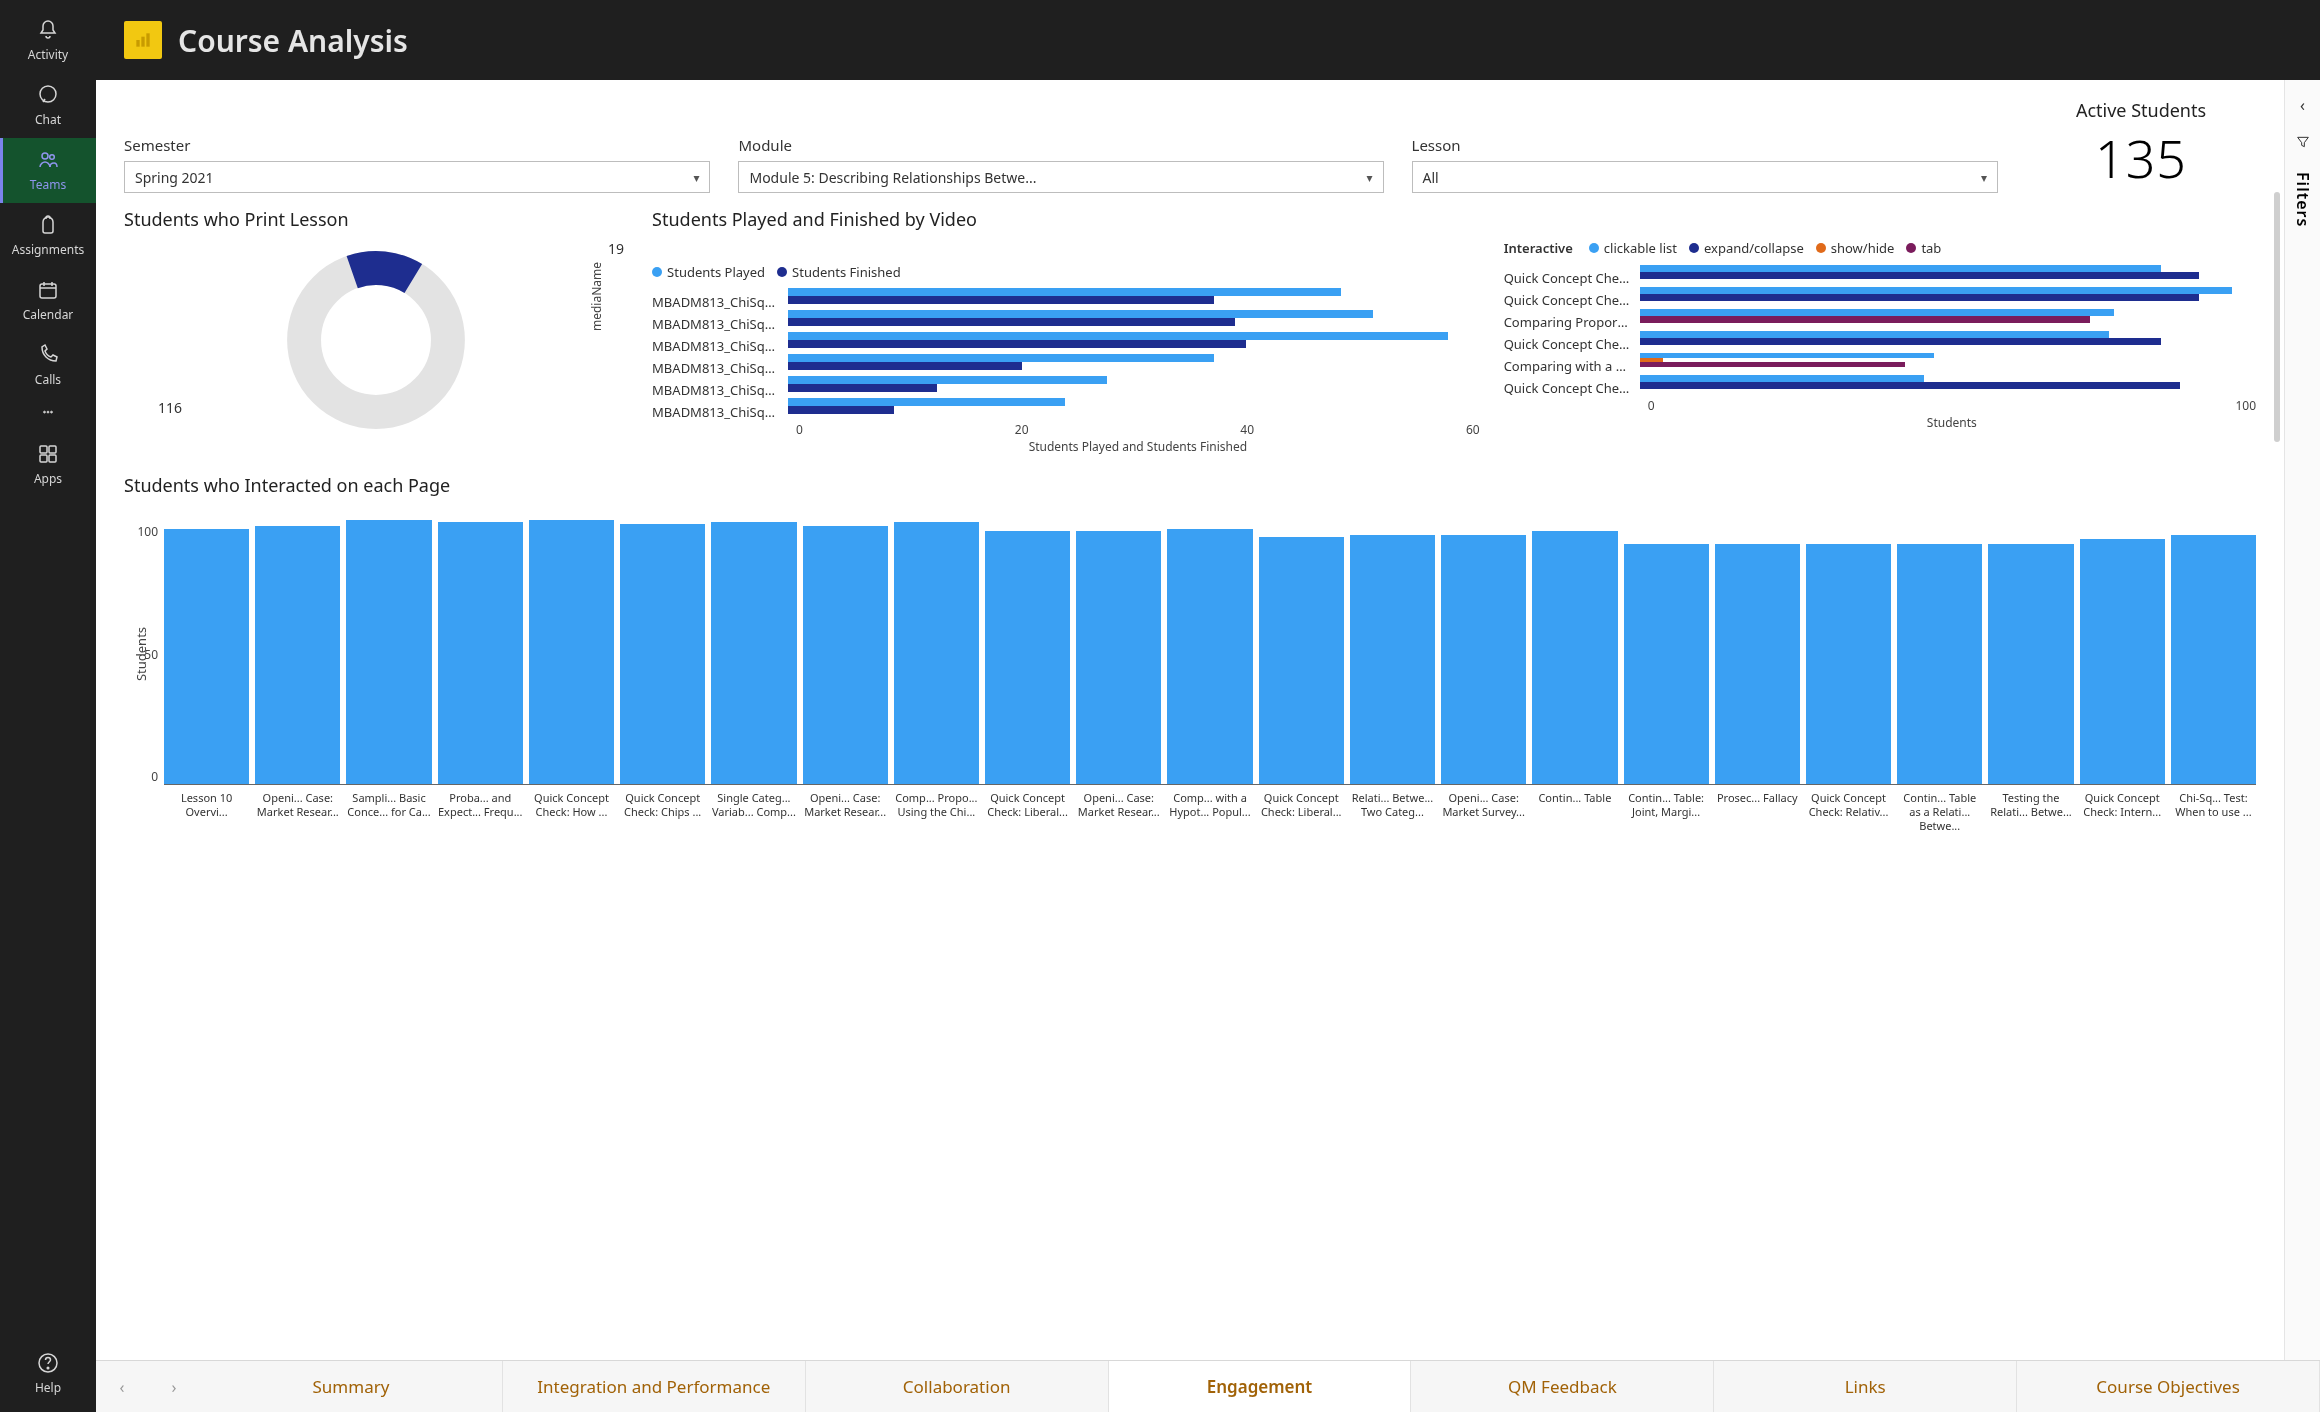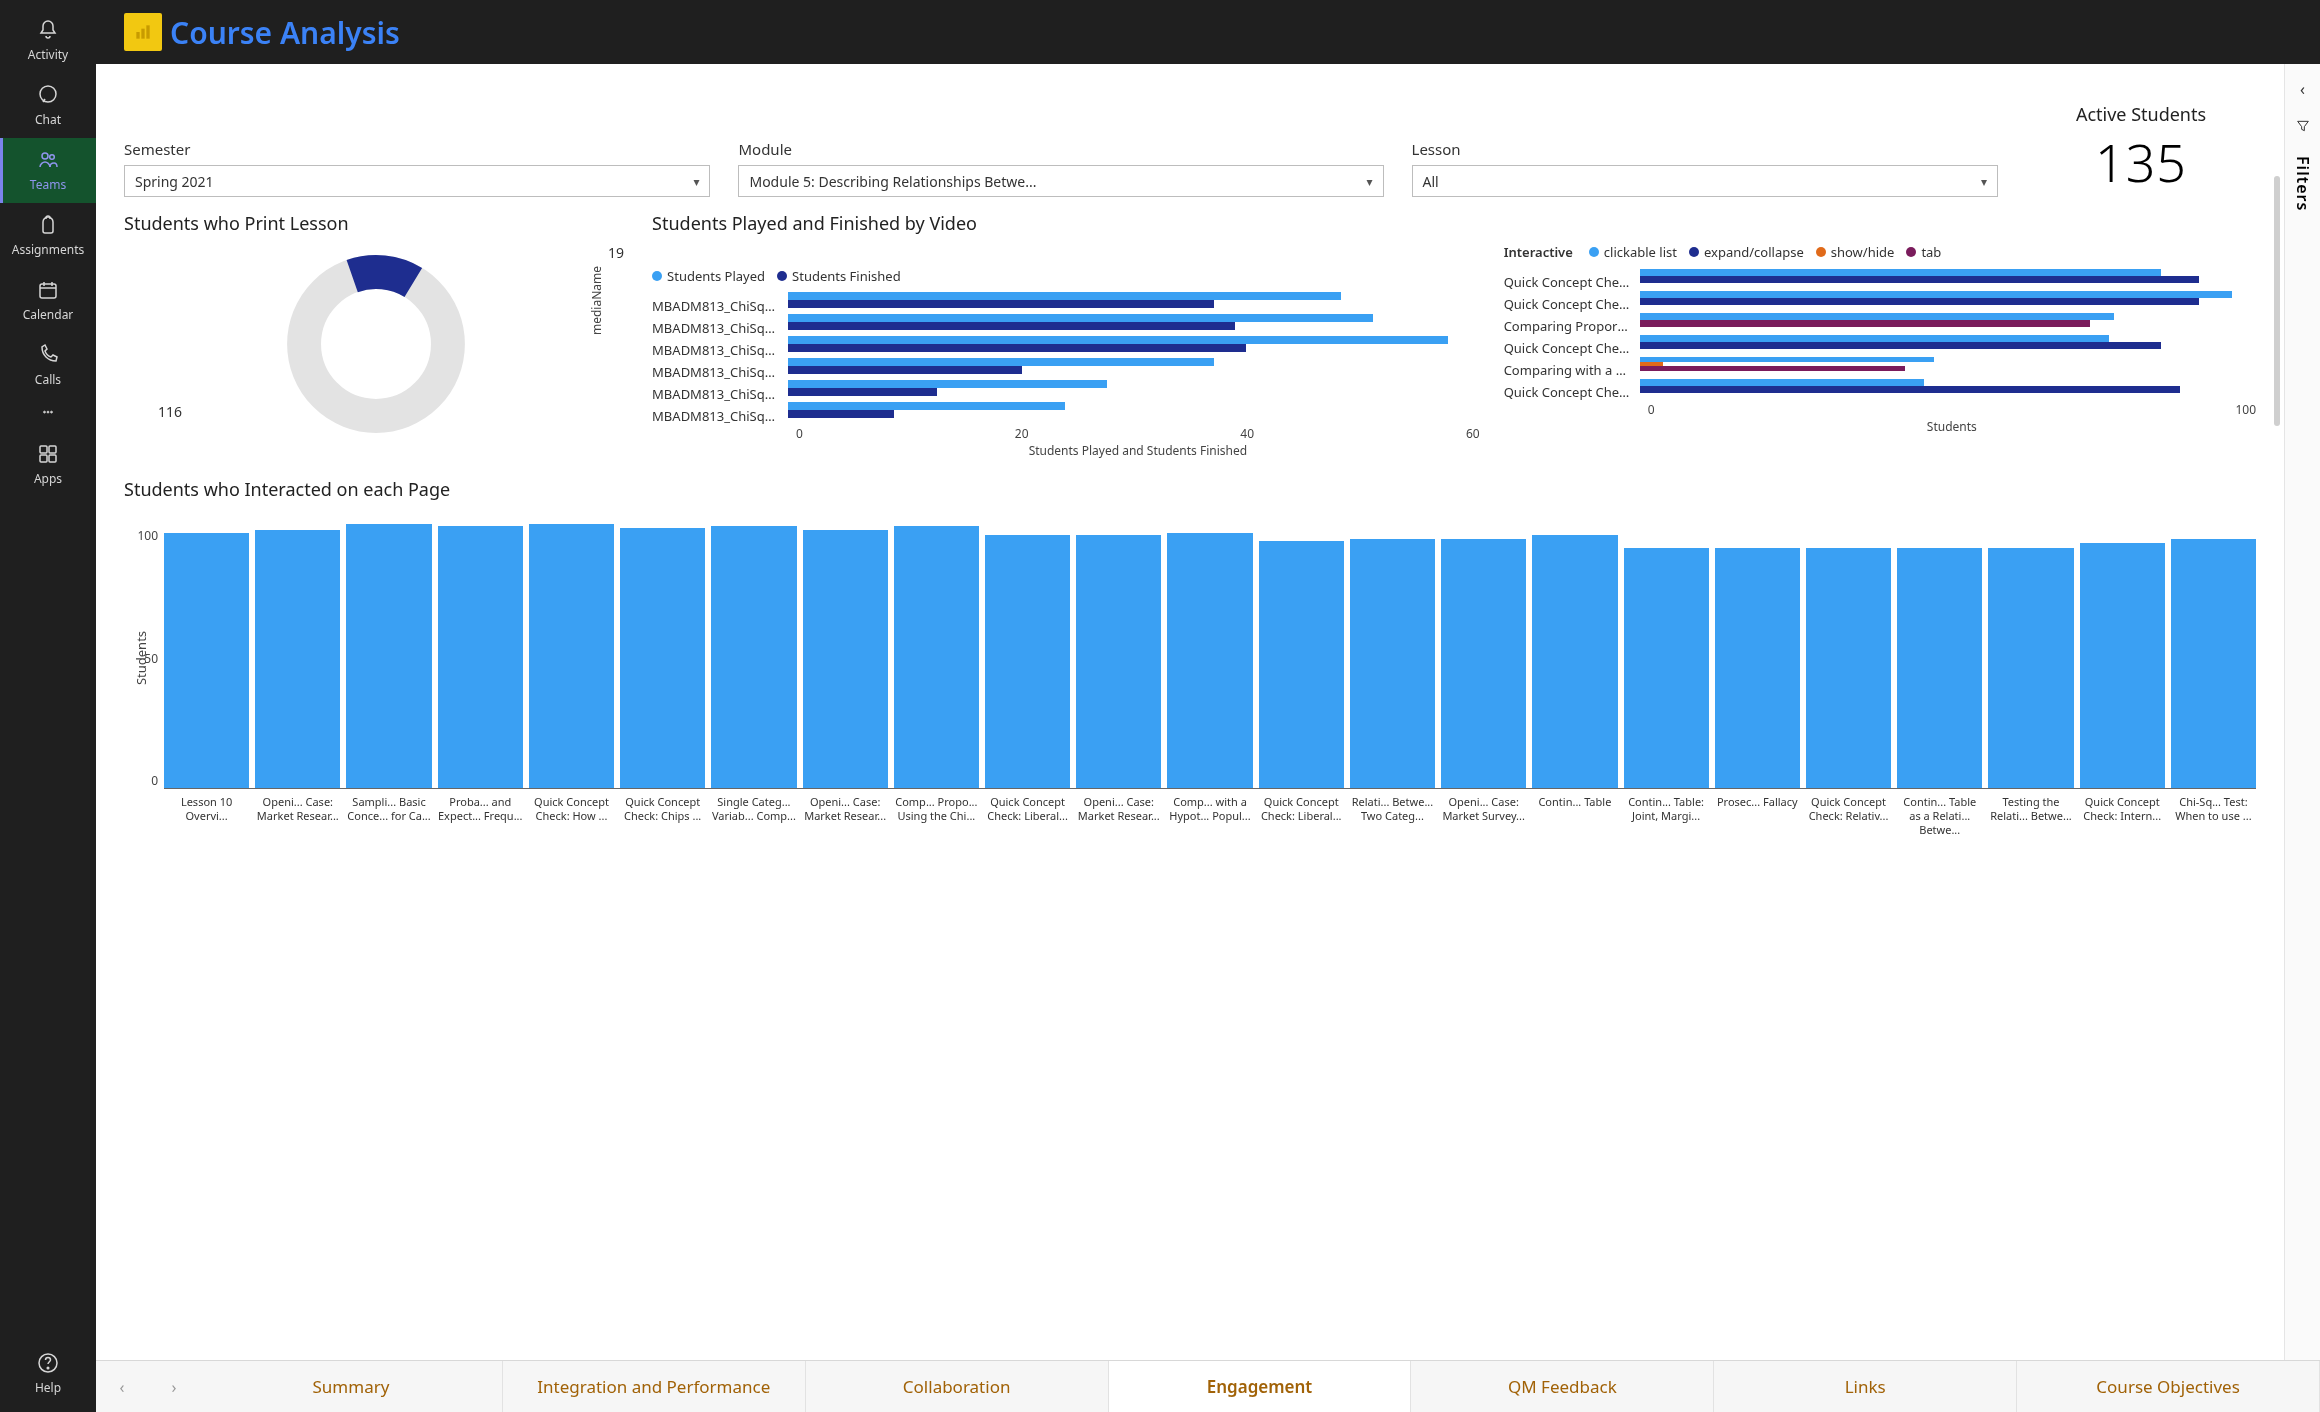--- a/index.html
+++ b/index.html
@@ -9,36 +9,36 @@
   .rail { width: 96px; background: #1f1f1f; display: flex; flex-direction: column; align-items: center; color: #d6d6d6; font-size: 12px; padding-top: 8px; }
   .rail-item { width: 96px; display: flex; flex-direction: column; align-items: center; justify-content: center; gap: 4px; padding: 10px 0; cursor: pointer; }
   .rail-item.active { background: #14532d; box-shadow: inset 3px 0 0 #7b83eb; color: #8f95ec; }
   .rail-item.active svg { stroke: #8f95ec; }
   .rail-item svg { stroke: #d6d6d6; fill: none; stroke-width: 1.5; }
   .rail-spacer { flex: 1; }
   .rail-item.help { margin-bottom: 6px; }
 
   
   .main { flex: 1; display: flex; flex-direction: column; min-width: 0; }
-  .topbar { height: 64px; background: #1f1f1f; display: flex; align-items: center; padding-left: 28px; gap: 8px; color: #3b82f6; }
+  .topbar { height: 80px; background: #1f1f1f; display: flex; align-items: center; padding-left: 28px; gap: 16px; color: #e5e5e5; }
   .topbar-logo { width: 38px; height: 38px; background: #f2c811; border-radius: 2px; display: flex; align-items: center; justify-content: center; }
   .topbar-logo svg { width: 20px; height: 20px; }
   .topbar-title { font-size: 30px; font-weight: 600; }
 
   .report { flex: 1; background: #fff; display: flex; min-height: 0; }
   .canvas { flex: 1; padding: 18px 28px 0 28px; display: flex; flex-direction: column; min-width: 0; }
   .row { display: flex; gap: 28px; }
   .row.top { align-items: flex-end; margin-bottom: 8px; }
   .slicer { flex: 1; display: flex; flex-direction: column; gap: 6px; }
   .slicer-label { font-size: 15px; color: #333; }
   .slicer-box { height: 32px; border: 1px solid #bdbdbd; display: flex; align-items: center; justify-content: space-between; padding: 0 10px; font-size: 14px; cursor: pointer; color: #333; background: #fff; }
   .slicer-box .chev { font-size: 12px; color: #555; }
   .slicer-wide { flex: 1.1; }
   .card { width: 230px; text-align: center; }
-  .card-title { font-size: 18px; color: #222; margin-top: 20px; }
+  .card-title { font-size: 18px; color: #222; }
   .card-value { font-size: 52px; font-weight: 300; letter-spacing: 1px; }
 
   .row.charts { margin-top: 6px; gap: 24px; }
   .panel { flex: 1; min-width: 0; }
   .panel-title { font-size: 18px; color: #222; margin-bottom: 8px; }
   .panel.donut { flex: 0.67; }
   .panel.hbar-a { flex: 1.1; }
   .panel.hbar-b { flex: 1; }
 
   

